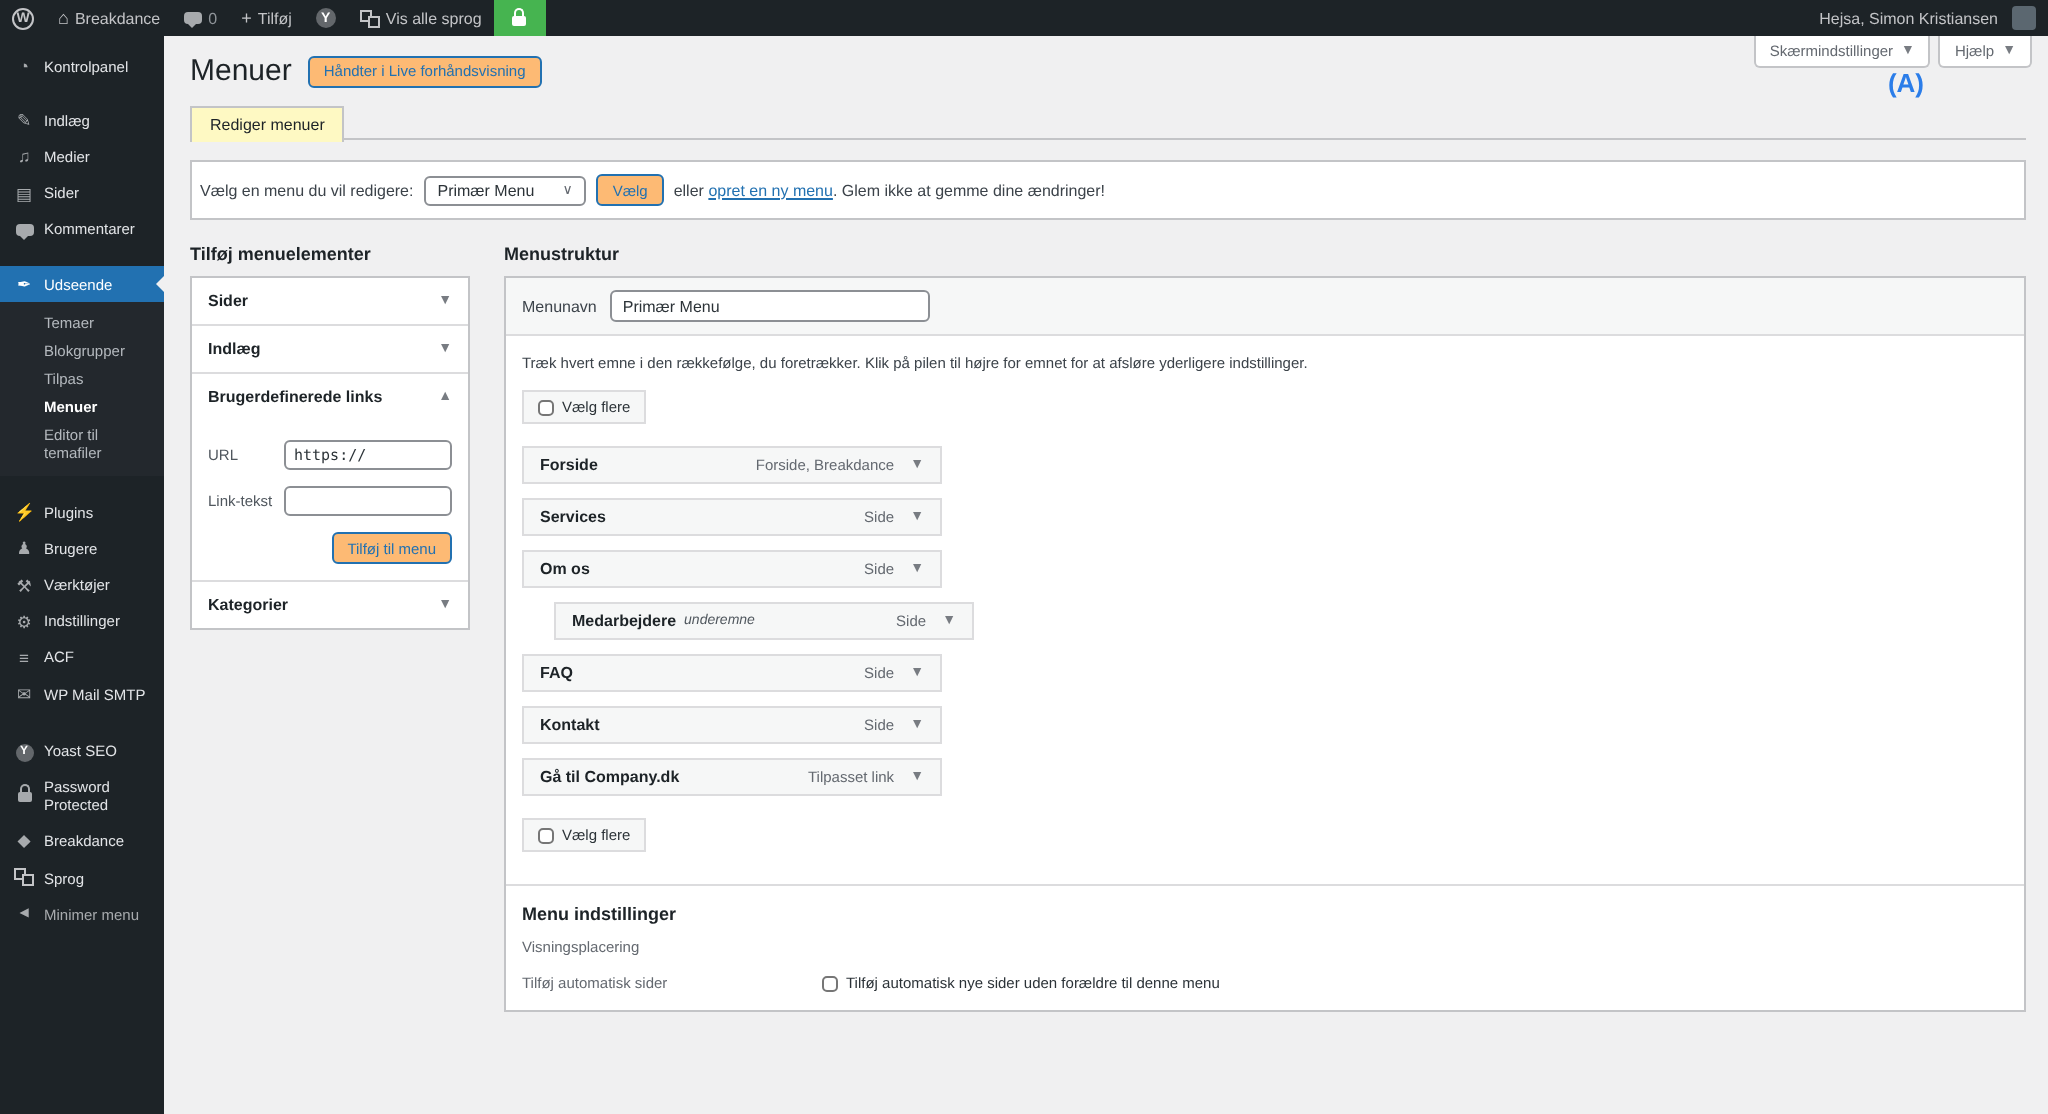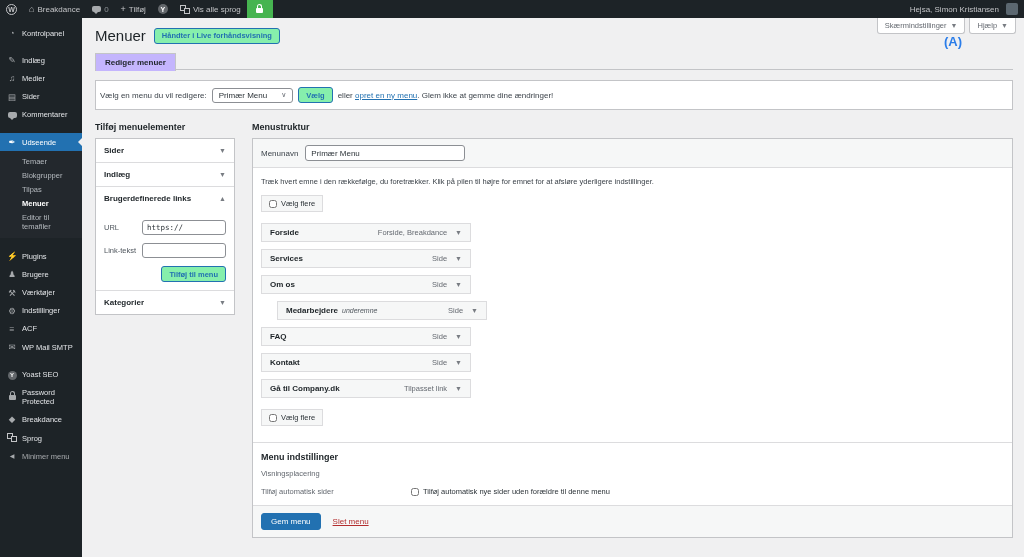--- a/index.html
+++ b/index.html
@@ -62,28 +62,28 @@
   
   .content { position:absolute; top:18px; left:82px; right:0; bottom:0; padding:0 11px 0 13px; }
 
   .screen-meta { position:absolute; top:0; right:8px; display:flex; gap:4px; }
   .meta-btn { background:#fff; border:1px solid #c3c4c7; border-top:none; border-radius:0 0 3px 3px;
     padding:3px 7px; font-size:7.5px; color:#646970; cursor:pointer; display:flex; gap:4px; align-items:center; }
   .annotation { position:absolute; top:16px; right:62px; color:#2b7de9; font-weight:bold; font-size:13px; }
 
   .page-head { display:flex; align-items:center; gap:8px; margin-top:9px; }
   .page-title { font-size:15px; font-weight:400; color:#1d2327; }
-  .btn-outline { background:#86efac; border:1px solid #2271b1; color:#2271b1; border-radius:3px;
-    padding:2.5px 7px; font-size:7.5px; cursor:pointer; white-space:nowrap;font-weight:bold; }
+  .btn-outline { background:#fdba74; border:1px solid #2271b1; color:#2271b1; border-radius:3px;
+    padding:2.5px 7px; font-size:7.5px; cursor:pointer; white-space:nowrap; }
   .btn-primary { background:#2271b1; border:1px solid #2271b1; color:#fff; border-radius:3px;
     padding:3px 9px; font-size:8px; cursor:pointer; }
 
   .nav-tabs { margin-top:8px; border-bottom:1px solid #c3c4c7; padding-left:0; }
-  .nav-tab { display:inline-block; background:#c4b5fd; border:1px solid #c3c4c7; border-bottom:none;
-    margin-bottom:-1px; padding:4px 9px; font-weight:bold; font-size:8px; color:#1d2327; cursor:pointer; position:relative; top:1px; }
+  .nav-tab { display:inline-block; background:#fef9c3; border:1px solid #c3c4c7; border-bottom:none;
+    margin-bottom:-1px; padding:4px 9px; font-weight:normal; font-size:8px; color:#1d2327; cursor:pointer; position:relative; top:1px; }
 
   .select-row { margin-top:10px; background:#fff; border:1px solid #c3c4c7; padding:6px 4px;
     display:flex; align-items:center; gap:5px; font-size:8px; color:#3c434a; }
   .fake-select { border:1px solid #8c8f94; border-radius:3px; background:#fff; padding:2px 6px;
     display:flex; align-items:center; gap:14px; cursor:pointer; color:#2c3338; }
   .fake-select .caret { color:#646970; font-size:7px; }
   .link { color:#2271b1; text-decoration:underline; cursor:pointer; }
   .link-red { color:#b32d2e; text-decoration:underline; cursor:pointer; }
 
   .cols { display:flex; gap:4px; margin-top:12px; align-items:flex-start; }
@@ -398,20 +398,16 @@
             </div>
             <div class="settings-row">
               <span class="settings-label">Tilføj automatisk sider</span>
               <label class="settings-field">
                 <input type="checkbox" style="">
                 <span>Tilføj automatisk nye sider uden forældre til denne menu</span>
               </label>
             </div>
           </div>
         </div>
-        <div class="structure-foot">
-          <button class="btn-primary">Gem menu</button>
-          <span class="link-red foot-del">Slet menu</span>
-        </div>
       </div>
     </div>
   </div>
 </div>
 
 </body></html>

